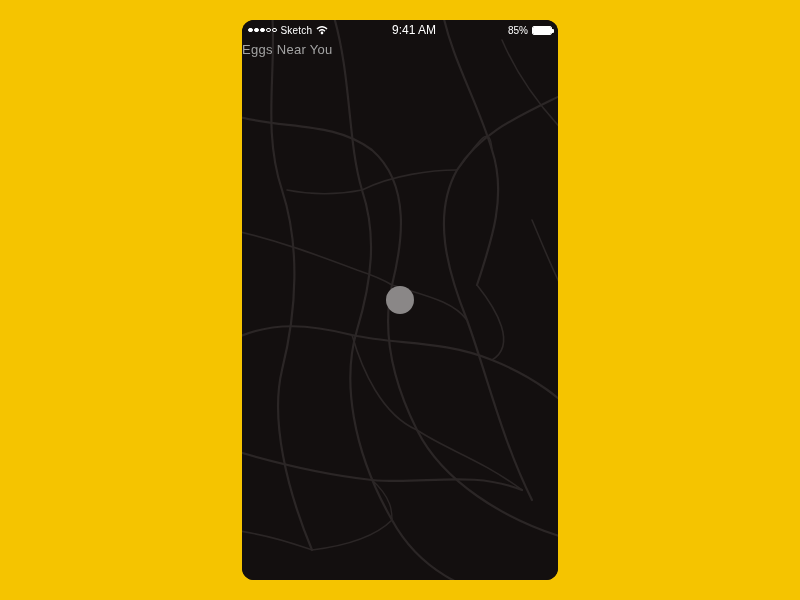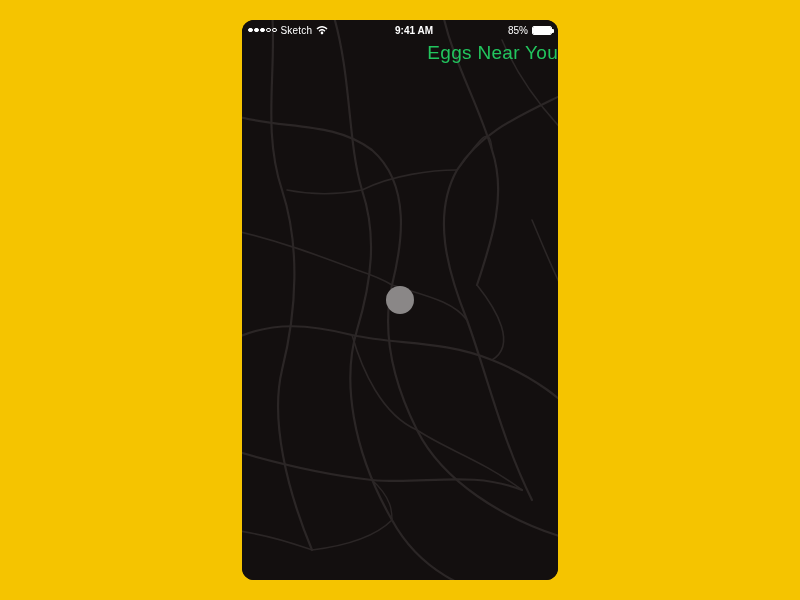--- a/index.html
+++ b/index.html
@@ -30,22 +30,22 @@
     padding: 0 6px;
     font-size: 10px;
     font-weight: 500;
     z-index: 50;
   }
   .status-left, .status-right { display: flex; align-items: center; gap: 4px; }
   .status-center {
     position: absolute;
     left: 0; right: 0;
     text-align: center;
-    font-size: 10px;
-    font-weight: 700;
+    font-size: 12px;
+    font-weight: 400;
     pointer-events: none;
     margin-left: 28px;
   }
   .signal-dots { display: flex; gap: 1.5px; align-items: center; }
   .dot { width: 4.5px; height: 4.5px; border-radius: 50%; border: 0.8px solid #fff; }
   .dot.filled { background: #fff; }
   .carrier { letter-spacing: 0.2px; }
   .wifi-icon svg { display: block; }
   .battery {
     width: 20px; height: 9px;
@@ -59,25 +59,25 @@
     position: absolute;
     right: -3px; top: 2px;
     width: 2px; height: 4px;
     background: #fff;
     border-radius: 0 1px 1px 0;
   }
   .battery-fill { background: #fff; height: 100%; width: 100%; border-radius: 1px; }
   .title-bar {
     position: absolute;
     top: 22px; left: 0; right: 0;
-    text-align: right;
-    font-size: 19px;
+    text-align: left;
+    font-size: 13px;
     font-weight: 400;
     letter-spacing: 0.3px;
-    color: #22c55e;
+    color: #a3a3a3;
     z-index: 40;
   }
   .map {
     position: absolute;
     inset: 0;
     z-index: 10;
   }
   .map svg { width: 100%; height: 100%; display: block; }
   .location-pin {
     position: absolute;

